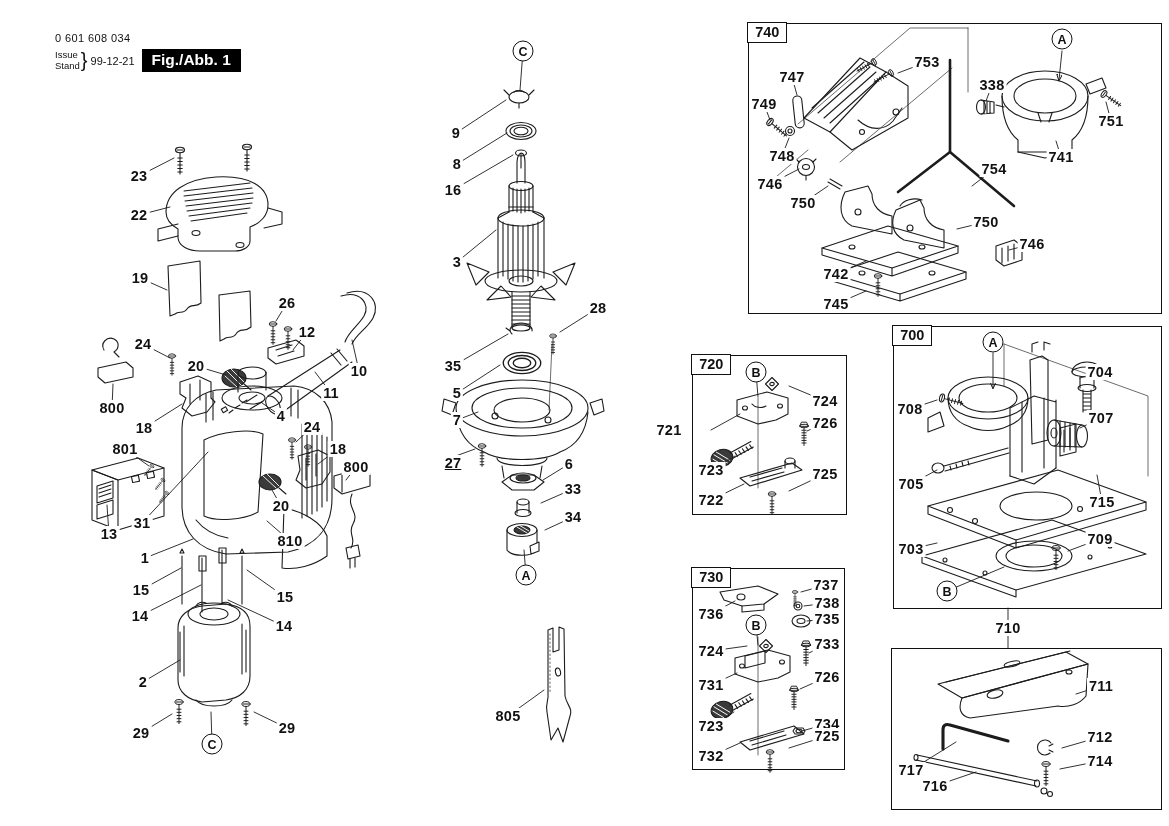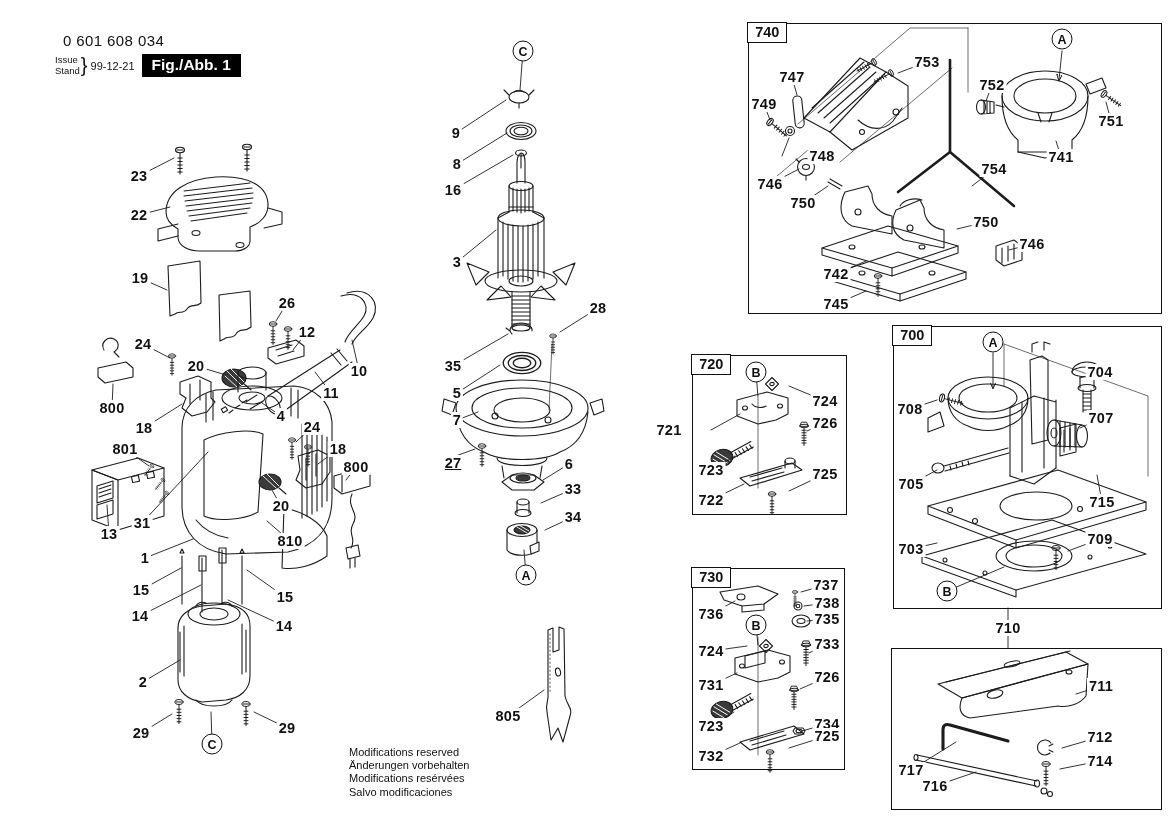--- a/index.html
+++ b/index.html
@@ -19,21 +19,21 @@
   .part-label{position:absolute;transform:translate(-50%,-50%);
     font-weight:bold;font-size:14.5px;color:#111;background:#fff;padding:0 2px;
     letter-spacing:.2px;white-space:nowrap;}
   .circ{width:21px;height:21px;border:1.8px solid #111;border-radius:50%;
     display:flex;align-items:center;justify-content:center;font-size:12.5px;padding:0;
     background:#fff;box-sizing:border-box;}
   .box{position:absolute;border:1.8px solid #111;z-index:1;background:transparent;}
   .box-tag{position:absolute;top:-1.8px;left:-1.8px;border:1.8px solid #111;background:#fff;
     padding:1px 7px 2px 7px;font-weight:bold;font-size:14.5px;color:#111;}
   .header{position:absolute;left:55px;top:32px;z-index:5;color:#111;}
-  .partno{font-size:15px;letter-spacing:.4px;margin-left:8px;}
+  .partno{font-size:11px;letter-spacing:.4px;}
   .issue-row{display:flex;align-items:center;margin-top:5px;}
   .issue-col{display:flex;flex-direction:column;font-size:9.5px;line-height:10.5px;}
   .brace{font-size:20px;font-weight:normal;margin:0 3px 0 1px;}
   .date{font-size:11px;margin-right:7px;}
   .figbox{background:#000;color:#fff;font-weight:bold;font-size:15.5px;
     padding:2px 10px 3px 10px;}
   .footer{position:absolute;left:349px;top:746px;z-index:5;font-size:11px;
     line-height:13.2px;color:#111;}
 </style>
 </head>
@@ -47,26 +47,20 @@
       <div class="issue-col">
         <span>Issue</span>
         <span>Stand</span>
       </div>
       <span class="brace">}</span>
       <span class="date">99-12-21</span>
       <div class="figbox">Fig./Abb. 1</div>
     </div>
   </div>
 
-  <div class="footer">
-    <div>Modifications reserved</div>
-    <div>Änderungen vorbehalten</div>
-    <div>Modifications resérvées</div>
-    <div>Salvo modificaciones</div>
-  </div>
 
   <svg id="art" width="1169" height="826" viewBox="0 0 1169 826">
     <defs>
       <marker id="arr" markerWidth="9" markerHeight="9" refX="6" refY="3" orient="auto">
         <path d="M0,0 L7,3 L0,6 Z" fill="#1c1c1c" stroke="none"></path>
       </marker>
       <g id="d-screw">
         <ellipse cx="0" cy="0" rx="4.5" ry="2.7"></ellipse>
         <line x1="-3" y1="0" x2="3" y2="0"></line>
         <line x1="0" y1="2.7" x2="0" y2="24"></line>
@@ -568,25 +562,25 @@
       <span class="part-label" style="left: 457px; top: 393px;">5</span>
       <span class="part-label" style="left: 457px; top: 420px;">7</span>
       <span class="part-label" style="left: 453px; top: 463px; text-decoration: underline;">27</span>
       <span class="part-label" style="left: 569px; top: 464px;">6</span>
       <span class="part-label" style="left: 573px; top: 489px;">33</span>
       <span class="part-label" style="left: 573px; top: 517px;">34</span>
       <span class="part-label circ" style="left: 526px; top: 575px;">A</span>
       <span class="part-label" style="left: 508px; top: 716px;">805</span>
       <span class="part-label" style="left: 792px; top: 77px;">747</span>
       <span class="part-label" style="left: 764px; top: 104px;">749</span>
-      <span class="part-label" style="left: 782px; top: 156px; margin-left: 40px;">748</span>
+      <span class="part-label" style="left: 782px; top: 156px;">748</span>
       <span class="part-label" style="left: 770px; top: 184px;">746</span>
       <span class="part-label" style="left: 803px; top: 203px;">750</span>
       <span class="part-label" style="left: 927px; top: 62px;">753</span>
-      <span class="part-label" style="left: 992px; top: 85px;">752</span>
+      <span class="part-label" style="left: 992px; top: 85px;">338</span>
       <span class="part-label circ" style="left: 1062px; top: 39px;">A</span>
       <span class="part-label" style="left: 1111px; top: 121px;">751</span>
       <span class="part-label" style="left: 1061px; top: 157px; text-align: right;">741</span>
       <span class="part-label" style="left: 994px; top: 169px;">754</span>
       <span class="part-label" style="left: 986px; top: 222px;">750</span>
       <span class="part-label" style="left: 1032px; top: 244px;">746</span>
       <span class="part-label" style="left: 836px; top: 274px;">742</span>
       <span class="part-label" style="left: 836px; top: 304px;">745</span>
       <span class="part-label circ" style="left: 756px; top: 372px;">B</span>
       <span class="part-label" style="left: 825px; top: 401px;">724</span>

